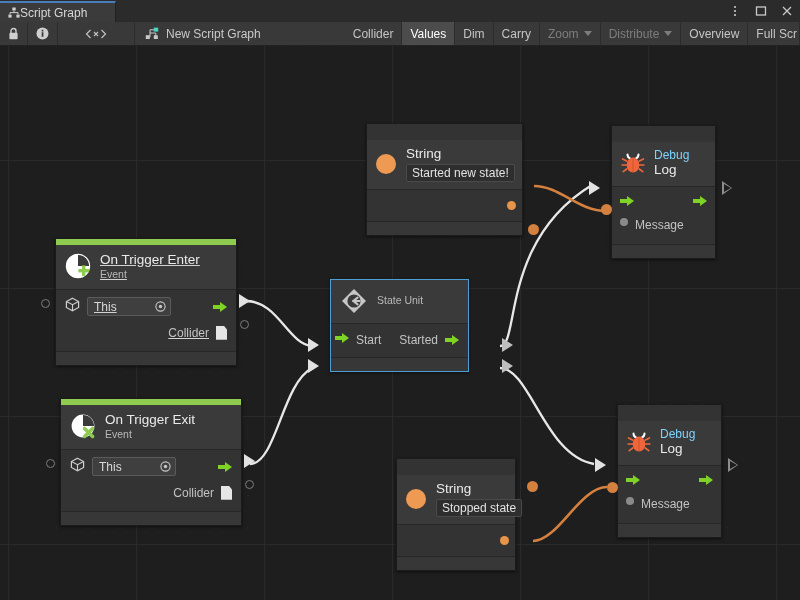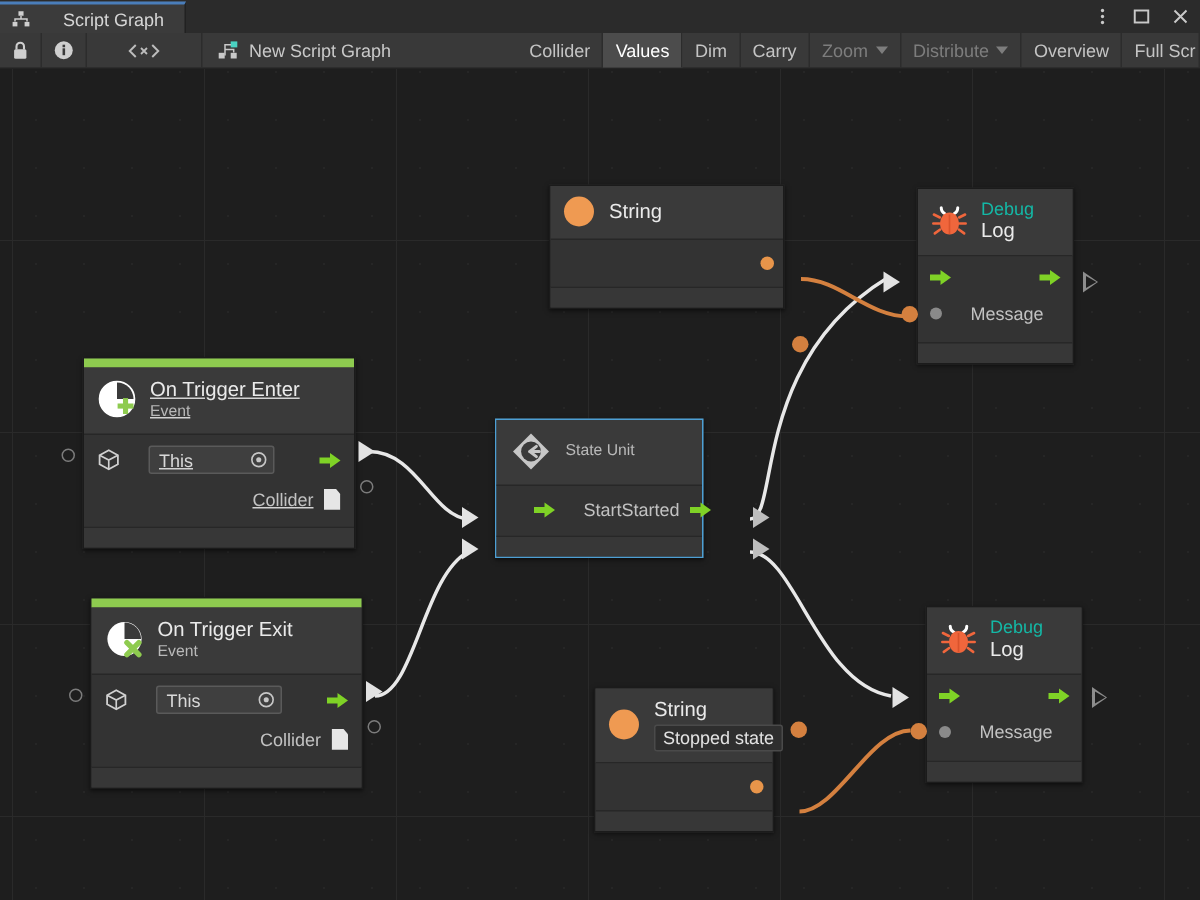--- a/index.html
+++ b/index.html
@@ -16,21 +16,21 @@
   
   .titlebar {
     position:absolute; left:0; top:0; width:800px; height:22px;
     background:#2b2b2b;
     display:flex; align-items:flex-end;
   }
   .tab {
     position:relative;
     height:21px; padding:0 14px 0 8px;
     background:#3b3b3b;
-    display:flex; align-items:center; gap:22px;
+    display:flex; align-items:center; gap:0;
     font-size:12px; color:#d6d6d6;
     border-top:2px solid #4a7ebb;
     border-right:1px solid #212121;
     min-width:116px;
   }
   .tab .tab-label { line-height:20px; }
   .wincontrols {
     position:absolute; right:6px; top:0; height:22px;
     display:flex; align-items:center; gap:12px;
   }
@@ -83,31 +83,31 @@
   
   .node {
     position:absolute;
     background:#333333;
     border:1px solid #1b1b1b;
     box-shadow:0 1px 3px rgba(0,0,0,.55);
   }
   .node.selected { border:1px solid #4d9fd4; }
   .node-accent { height:6px; background:#8ecb4f; }
   .node-head { display:flex; align-items:center; gap:9px; padding:7px 10px 8px 9px; background:#3a3a3a; border-bottom:1px solid #272727; }
-  .node.plain > .node-head { background:#3a3a3a; }
+  .node.plain > .node-head { background:#3a3a3a;margin-top:16px; }
   .node-titles { display:flex; flex-direction:column; line-height:1.12; }
   .node-kicker { font-size:10.5px; color:#b9b9b9; }
   .node-title { font-size:13.5px; color:#eaeaea; }
-  .node-title.small { font-size:12px; color:#14b8a6; }
+  .node-title.small { font-size:12px; color:#7dd3fc; }
   .node-body { padding:7px 9px 8px 9px; background:#333333; position:relative; }
   .node-foot { height:14px; background:#373737; border-top:1px solid #272727; }
 
   .row { display:flex; align-items:center; justify-content:space-between; min-height:20px; }
   .row + .row { margin-top:5px; }
-  .row-l { display:flex; align-items:center; gap:19px; }
+  .row-l { display:flex; gap:7px; }
   .row-r { display:flex; align-items:center; gap:7px; }
   .label { color:#c2c2c2; font-size:12px; }
 
   .field {
     display:flex; align-items:center; justify-content:space-between;
     background:#3f3f3f; border:1px solid #5a5a5a; border-radius:2px;
     height:19px; padding:0 4px 0 6px; min-width:84px; color:#d9d9d9; font-size:12px;
   }
   .strfield {
     background:#2e2e2e; border:1px solid #4a4a4a; border-radius:2px;
@@ -277,20 +277,21 @@
 
     <div class="node plain" style="left:366px; top:77px; width:157px;">
       <div class="node-head" style="padding:6px 8px 7px 8px;">
         <span>
           <svg class="icon-svg" width="22" height="22" viewBox="0 0 22 22">
               <circle cx="11" cy="11" r="10" fill="#ef9a52"></circle>
             </svg>
         </span>
         <div class="node-titles">
           <span class="node-title">String</span>
+          <span class="strfield" style="margin-top:3px;">Started new state!</span>
         </div>
       </div>
       <div class="node-body" style="height:31px;">
         <div class="port-abs" style="right:6px; top:11px;">
           <span class="dot-orange"></span>
         </div>
       </div>
       <div class="node-foot"></div>
     </div>
     <div class="port-abs" style="left:528px; top:178px;">
@@ -400,21 +401,21 @@
             <path d="M14 2 L26 14 L14 26 L2 14 Z" fill="#c6c6c6"></path>
             <circle cx="14" cy="14" r="6.6" fill="#3a3a3a"></circle>
             <path d="M17.6 10.6 L13.2 14 L17.6 17.4" fill="none" stroke="#c6c6c6" stroke-width="2" stroke-linecap="round" stroke-linejoin="round"></path>
             <path d="M13.2 14 L19.6 14" stroke="#c6c6c6" stroke-width="2" stroke-linecap="round"></path>
           </svg>
         </span>
         <div class="node-titles">
           <span class="node-kicker">State Unit</span>
         </div>
       </div>
-      <div class="node-body" style="padding:8px 9px 9px 25px;">
+      <div class="node-body" style="padding:8px 9px 9px 4px;">
         <div class="row" style="min-height:16px;">
           <span class="row-l">
             <span class="arrow-green"></span>
             <span class="label">Start</span>
           </span>
           <span class="row-r">
             <span class="label">Started</span>
             <span class="arrow-green"></span>
           </span>
         </div>

